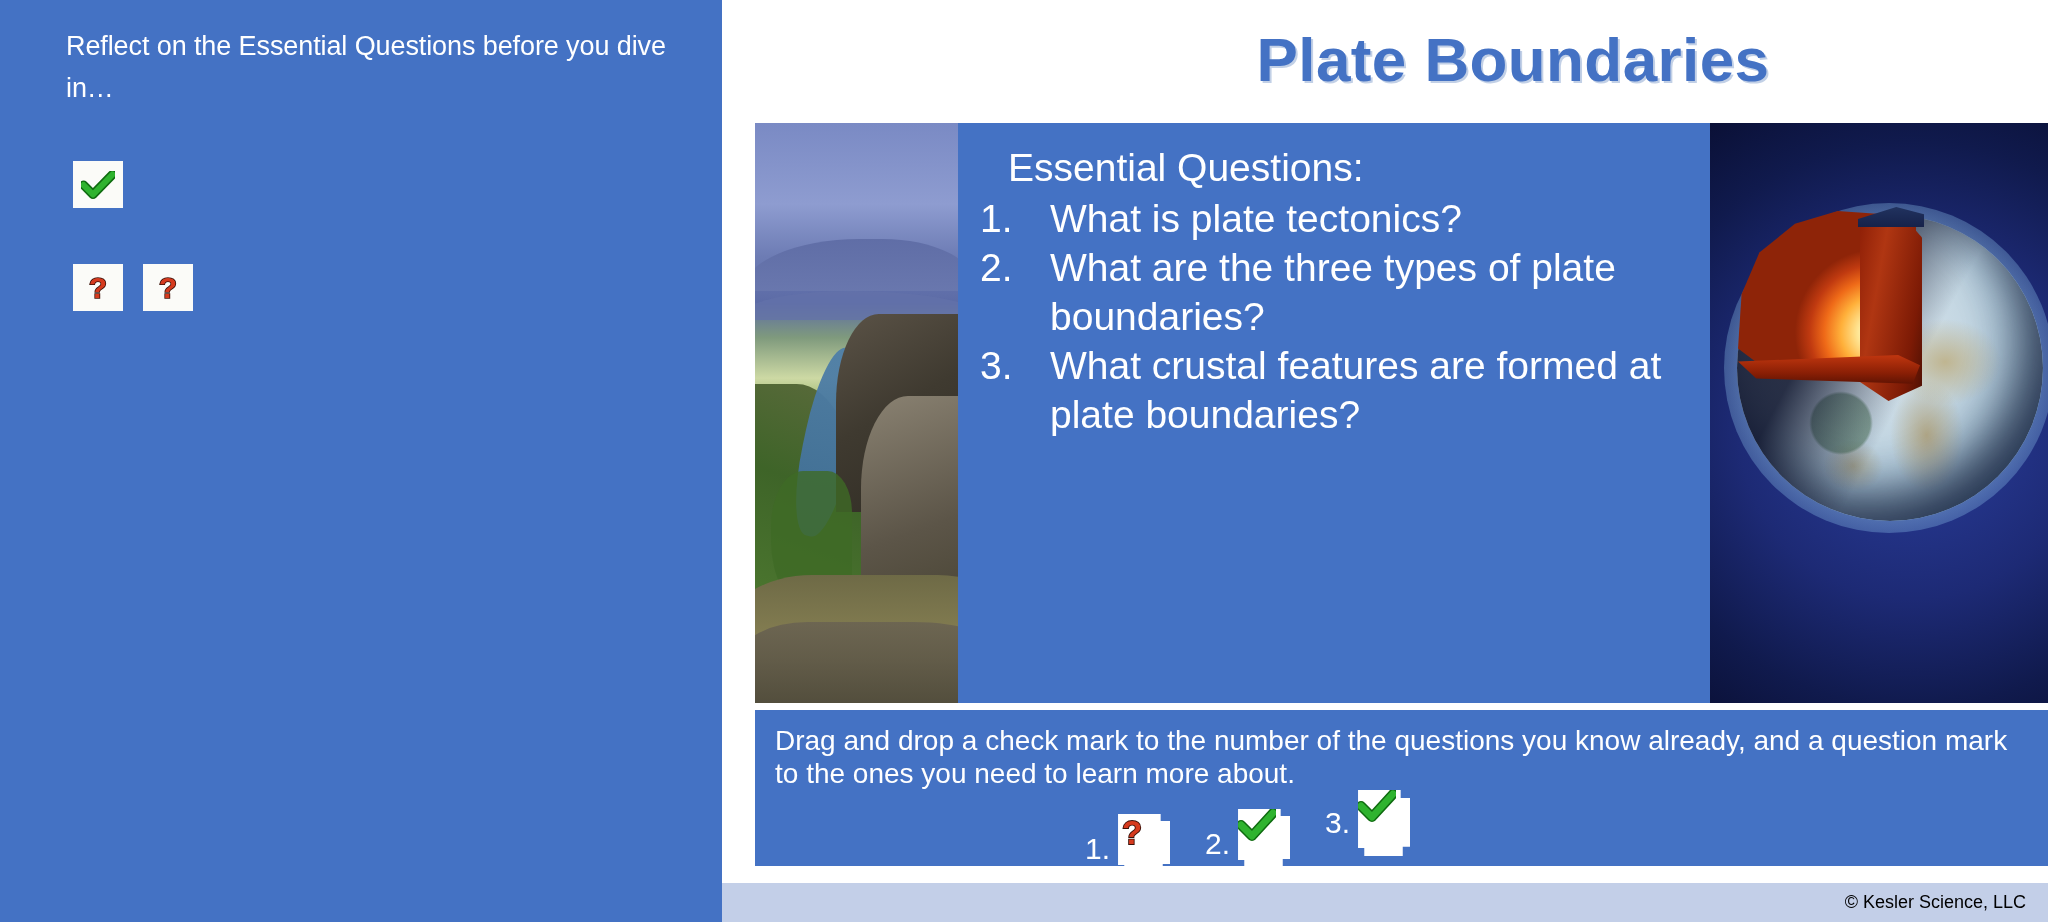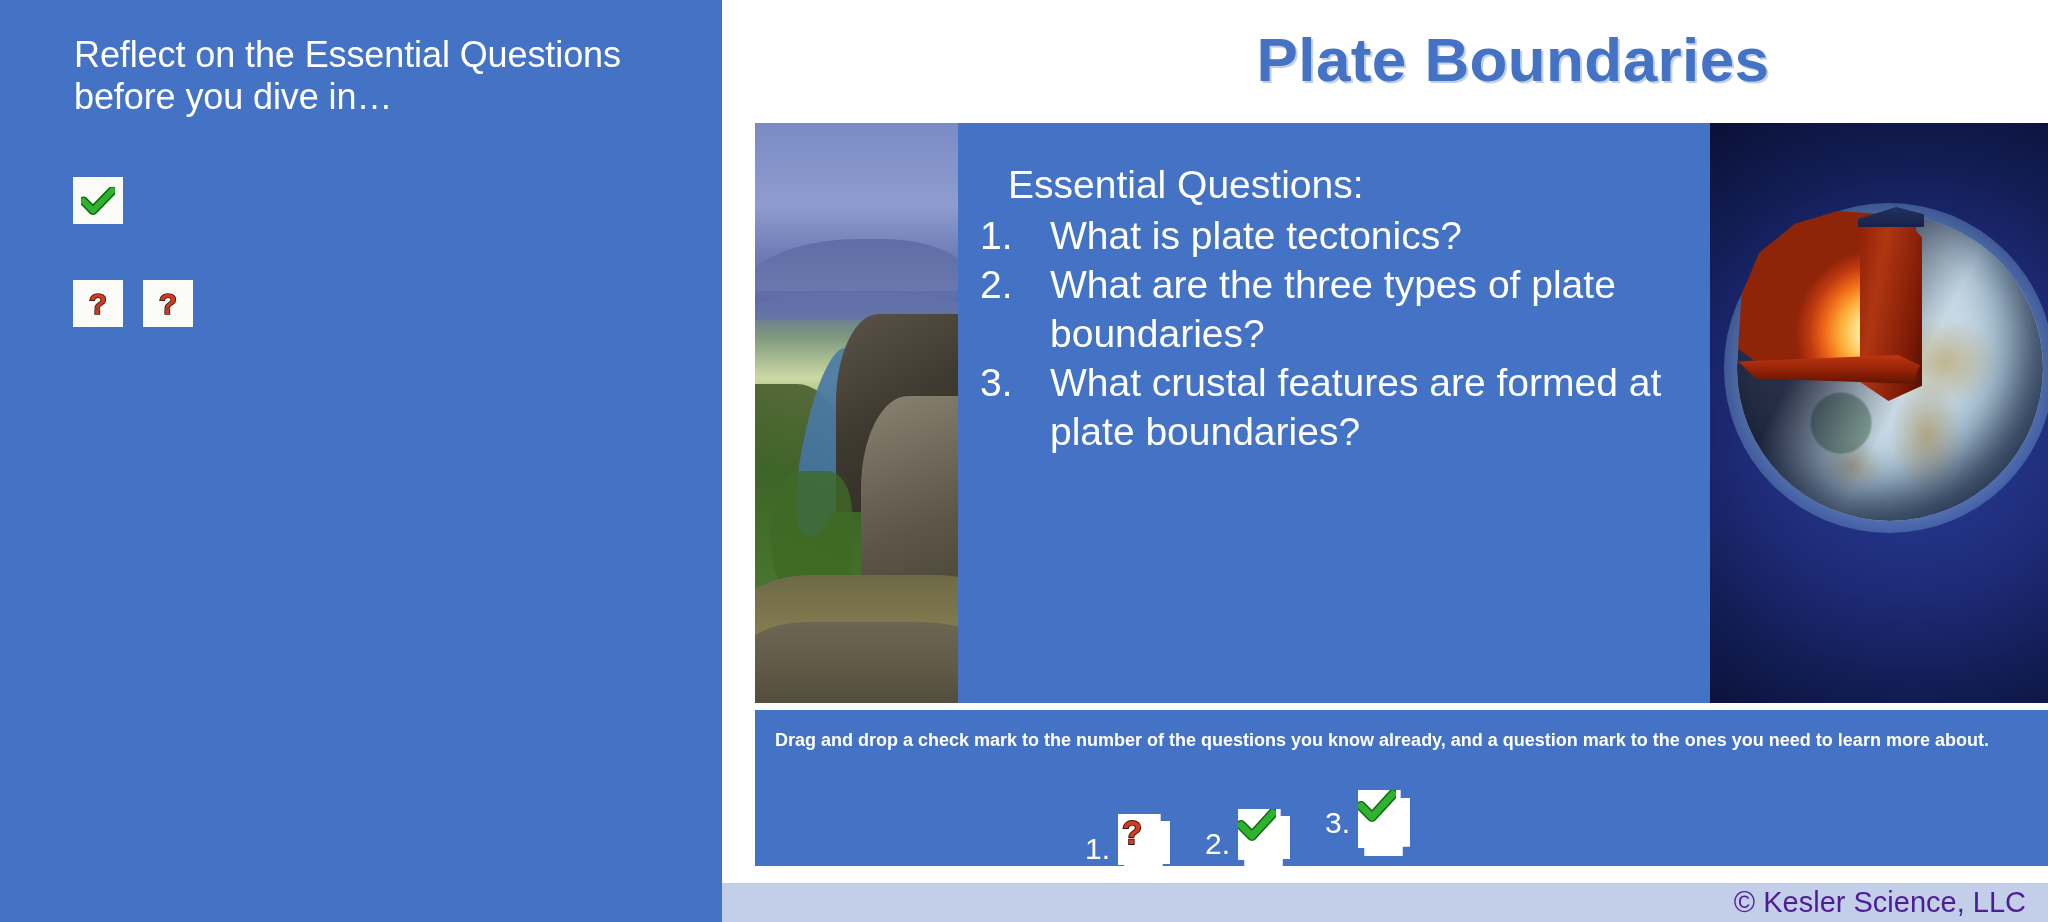--- a/index.html
+++ b/index.html
@@ -13,24 +13,24 @@
 
   
   #sidebar{
     position:absolute;left:0;top:0;width:722px;height:922px;
     background:#4472c4;
     box-sizing:border-box;
     padding:26px 34px 0 66px;
   }
   .side-para{
     color:#ffffff;
-    font-size:36px;
+    font-size:27px;
     line-height:41.5px;
     letter-spacing:-0.1px;
-    margin:8px;
+    margin:0;
     white-space:pre-line;
   }
   .side-gap-a{height:32px;}
   .side-gap-b{height:20px;}
   .side-gap-c{height:36px;}
 
   
   .tile{
     display:inline-block;
     background:#fbfbf8;
@@ -110,21 +110,21 @@
   #eq-panel{
     flex:1;height:100%;
     background:#4472c4;
     box-sizing:border-box;
     padding:20px 22px 0 22px;
     color:#ffffff;
   }
   #eq-heading{
     font-size:39px;line-height:49px;
     padding-left:28px;
-    margin:17px 0 2px 0;
+    margin:0 0 2px 0;
   }
   .eq-item{
     display:flex;
     font-size:39px;line-height:49px;
     margin:0;
   }
   .eq-num{width:70px;flex:none;}
   .eq-text{flex:1;}
 
   
@@ -178,23 +178,22 @@
 
   
   #instruction-bar{
     position:absolute;left:33px;top:710px;width:1302px;height:156px;
     background:#4472c4;
     box-sizing:border-box;
     padding:14px 0 0 20px;
     color:#ffffff;
   }
   #instruction-text{
-    font-size:18px;line-height:33px;margin:0;
+    font-size:28px;line-height:33px;margin:0;
     max-width:1240px;
-    font-weight:bold;
   }
   #drop-row{
     position:absolute;left:0;top:92px;width:100%;height:64px;
   }
   .drop-slot{
     position:absolute;bottom:0;
     display:flex;align-items:flex-end;
   }
   .drop-num{
     font-size:30px;line-height:34px;color:#ffffff;
@@ -207,21 +206,21 @@
   }
   .tile-drop.tall{height:66px;}
 
   
   #footer{
     position:absolute;left:0;bottom:0;width:1326px;height:39px;
     background:#c3cfe8;
     display:flex;align-items:center;justify-content:flex-end;
   }
   #copyright{
-    color:#4c1d95;font-size:29px;margin-right:22px;white-space:nowrap;text-align:center;
+    color:#000000;font-size:18px;margin-right:22px;white-space:nowrap;text-align:center;
   }
 </style>
 </head>
 <body>
 
 <div id="sidebar">
 
   <p class="side-para">Reflect on the Essential Questions before you dive in…</p>
 
   <div class="side-gap-a"></div>

